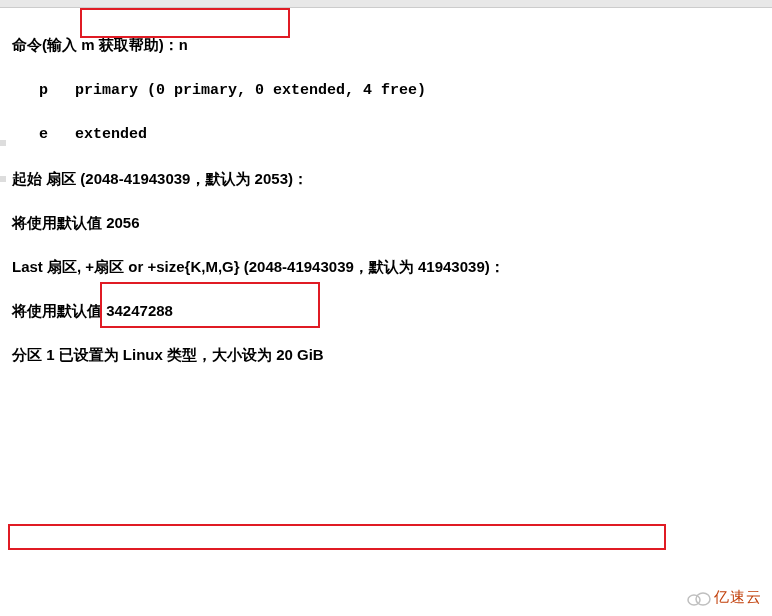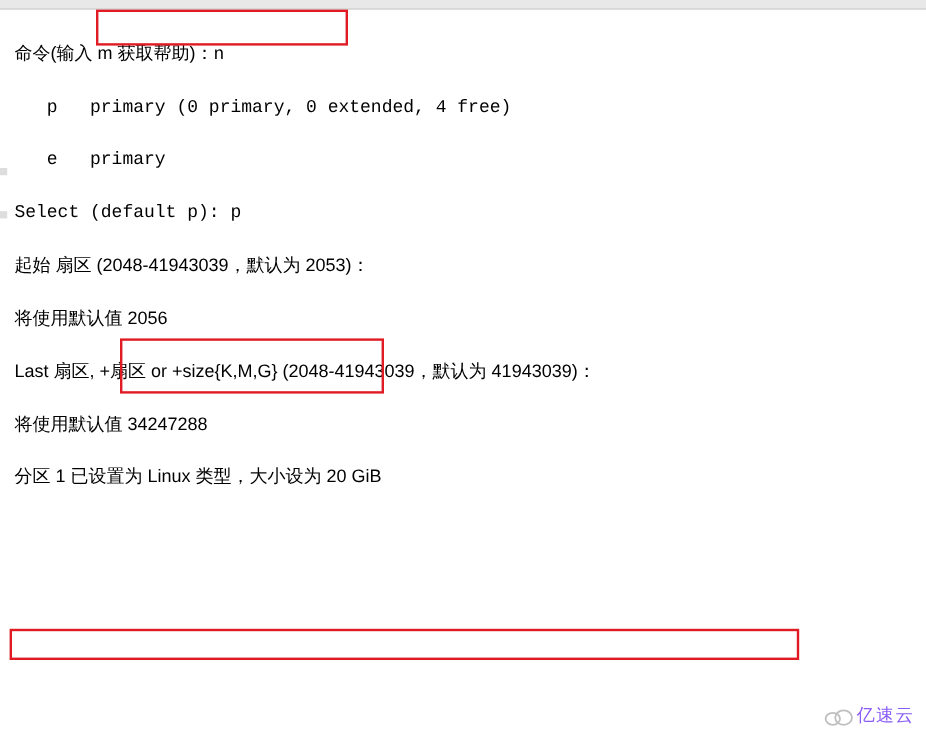--- a/index.html
+++ b/index.html
@@ -47,54 +47,53 @@
     position: absolute;
     border: 2px solid #e01b24;
     box-sizing: border-box;
     pointer-events: none;
   }
   .logo {
     position: absolute;
     right: 10px;
     bottom: 8px;
     font-size: 15px;
-    color: #8b5cf6;
+    color: #c2410c;
     font-family: "Microsoft YaHei", sans-serif;
     letter-spacing: 1px;
   }
   .logo svg { vertical-align: middle; margin-right: 2px; }
   .left-icons {
     position: absolute;
     left: 0;
     top: 140px;
     width: 8px;
   }
   .left-icons div {
     width: 6px; height: 6px; background:#ddd; margin-bottom:30px;
   }
-  .row { display: block; }
+  .row { display: block; font-weight: bold; }
   .mono { font-family: "Courier New", monospace; }
 </style>
 </head>
 <body>
 
 <div class="topbar">
   <div class="topbar-snippet"></div>
 </div>
 
 <div class="left-icons">
   <div></div>
     <div></div>
 </div>
 
 <div class="term">
 <span class="row"><span class="cn">命令(输入 m 获取帮助)：</span><span class="mono">n</span></span>
 <span class="row mono">   p   primary (0 primary, 0 extended, 4 free)</span>
-<span class="row mono">   e   primary</span>
-<span class="row"><span class="mono">Select (default p): </span><span class="mono">p</span></span>
+<span class="row mono">   e   extended</span>
 <span class="row cn">起始 扇区 (2048-41943039，默认为 2053)：</span>
 <span class="row cn">将使用默认值 2056</span>
 <span class="row cn">Last 扇区, +扇区 or +size{K,M,G} (2048-41943039，默认为 41943039)：</span>
 <span class="row cn">将使用默认值 34247288</span>
 <span class="row cn">分区 1 已设置为 Linux 类型，大小设为 20 GiB</span>
 <span class="row">&nbsp;</span>
 <span class="row">&nbsp;</span>
 
 
 

